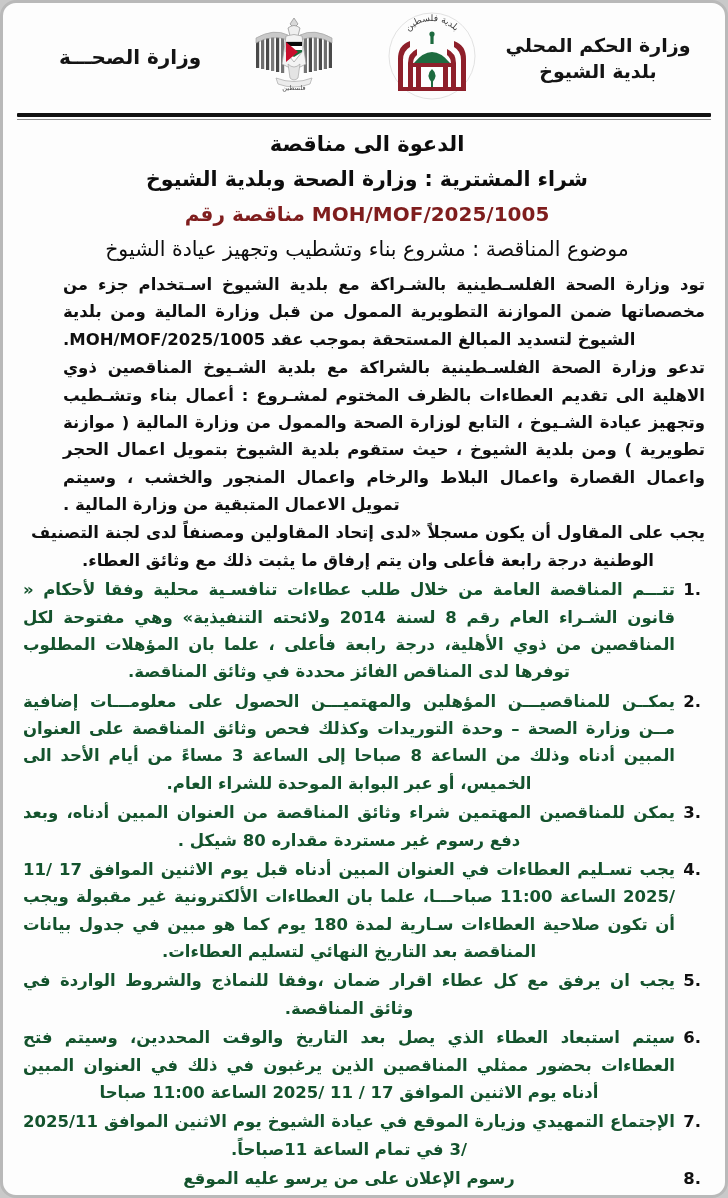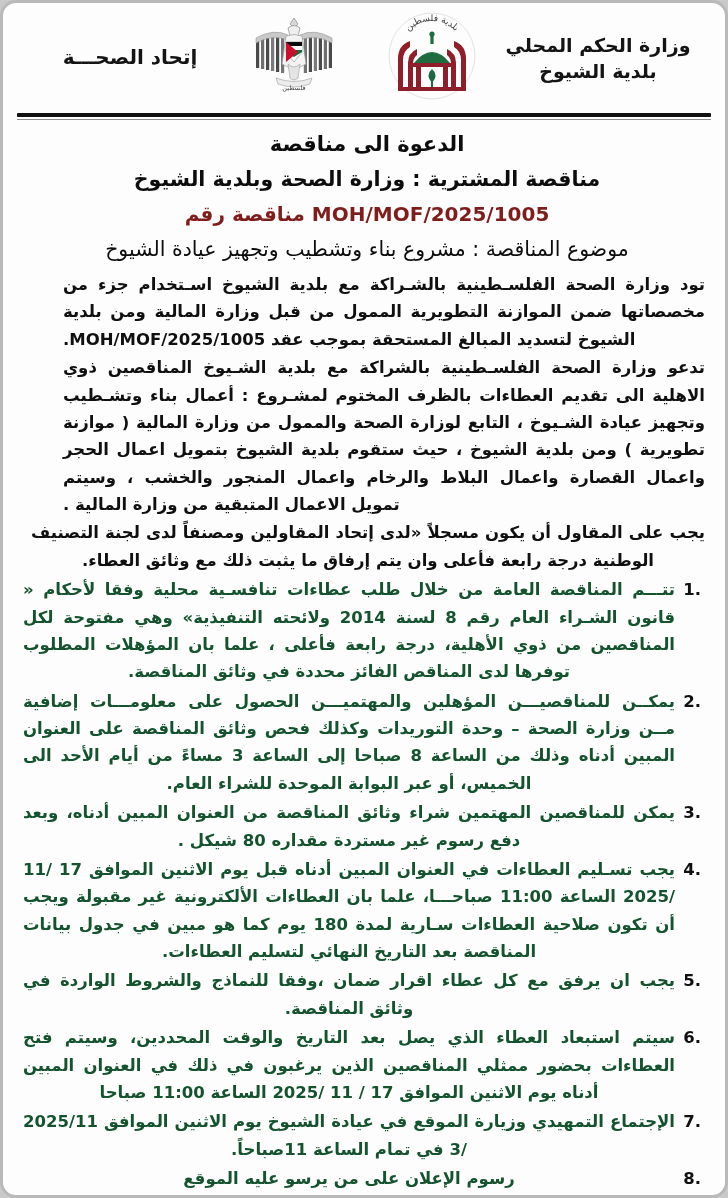--- a/index.html
+++ b/index.html
@@ -175,21 +175,21 @@
   .logo-eagle, .logo-muni { display:block; }
 </style>
 </head>
 <body>
 
 <div class="page">
 
   <div class="header">
 
     <div class="header-side right">
-      <div class="ln">إتحاد الصحـــة</div>
+      <div class="ln">وزارة الصحـــة</div>
     </div>
 
     <div class="logos">
 
       <span>
       <svg class="logo-eagle" width="96" height="92" viewBox="0 0 96 92" aria-hidden="true">
         <rect x="0" y="0" width="96" height="92" fill="#fdfdfd"></rect>
 
         <path d="M48 8 L44 14 L48 18 L52 14 Z" fill="#d8d8d8" stroke="#8a8a8a" stroke-width="0.7"></path>
         <path d="M42 18 q6 -5 12 0 l-2 8 h-8 z" fill="#efefef" stroke="#8a8a8a" stroke-width="0.7"></path>
@@ -269,21 +269,21 @@
       <div class="ln">بلدية الشيوخ</div>
     </div>
 
   </div>
 
   <div class="divider"></div>
   <div class="divider-thin"></div>
 
   <div class="titles">
     <div class="t-main">الدعوة الى مناقصة</div>
-    <div class="t-line">مناقصة المشترية : وزارة الصحة وبلدية الشيوخ</div>
+    <div class="t-line">شراء المشترية : وزارة الصحة وبلدية الشيوخ</div>
     <div class="t-num">مناقصة رقم MOH/MOF/2025/1005</div>
     <div class="t-subject">موضوع المناقصة : مشروع بناء وتشطيب وتجهيز عيادة الشيوخ</div>
   </div>
 
   <div class="content">
 
     <p class="para just">تود وزارة الصحة الفلسـطينية بالشـراكة مع بلدية الشيوخ اسـتخدام جزء من مخصصاتها ضمن الموازنة التطويرية الممول من قبل وزارة المالية ومن بلدية الشيوخ لتسديد المبالغ المستحقة بموجب عقد MOH/MOF/2025/1005.</p>
     <p class="para just">تدعو وزارة الصحة الفلسـطينية بالشراكة مع بلدية الشـيوخ المناقصين ذوي الاهلية الى تقديم العطاءات بالظرف المختوم لمشـروع : أعمال بناء وتشـطيب وتجهيز عيادة الشـيوخ ، التابع لوزارة الصحة والممول من وزارة المالية ( موازنة تطويرية ) ومن بلدية الشيوخ ، حيث ستقوم بلدية الشيوخ بتمويل اعمال الحجر واعمال القصارة واعمال البلاط والرخام واعمال المنجور والخشب ، وسيتم تمويل الاعمال المتبقية من وزارة المالية .</p>
     <p class="para centerlast">يجب على المقاول أن يكون مسجلاً «لدى إتحاد المقاولين ومصنفاً لدى لجنة التصنيف الوطنية درجة رابعة فأعلى وان يتم إرفاق ما يثبت ذلك مع وثائق العطاء.</p>
 

